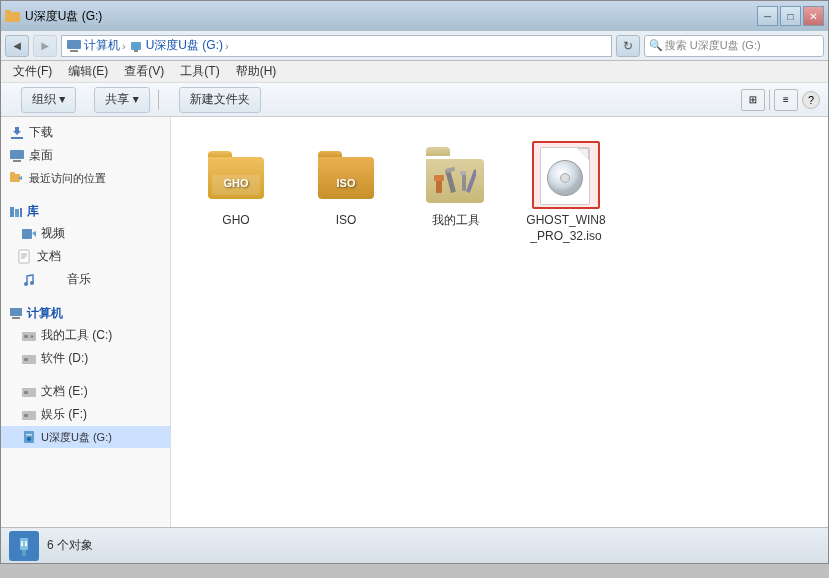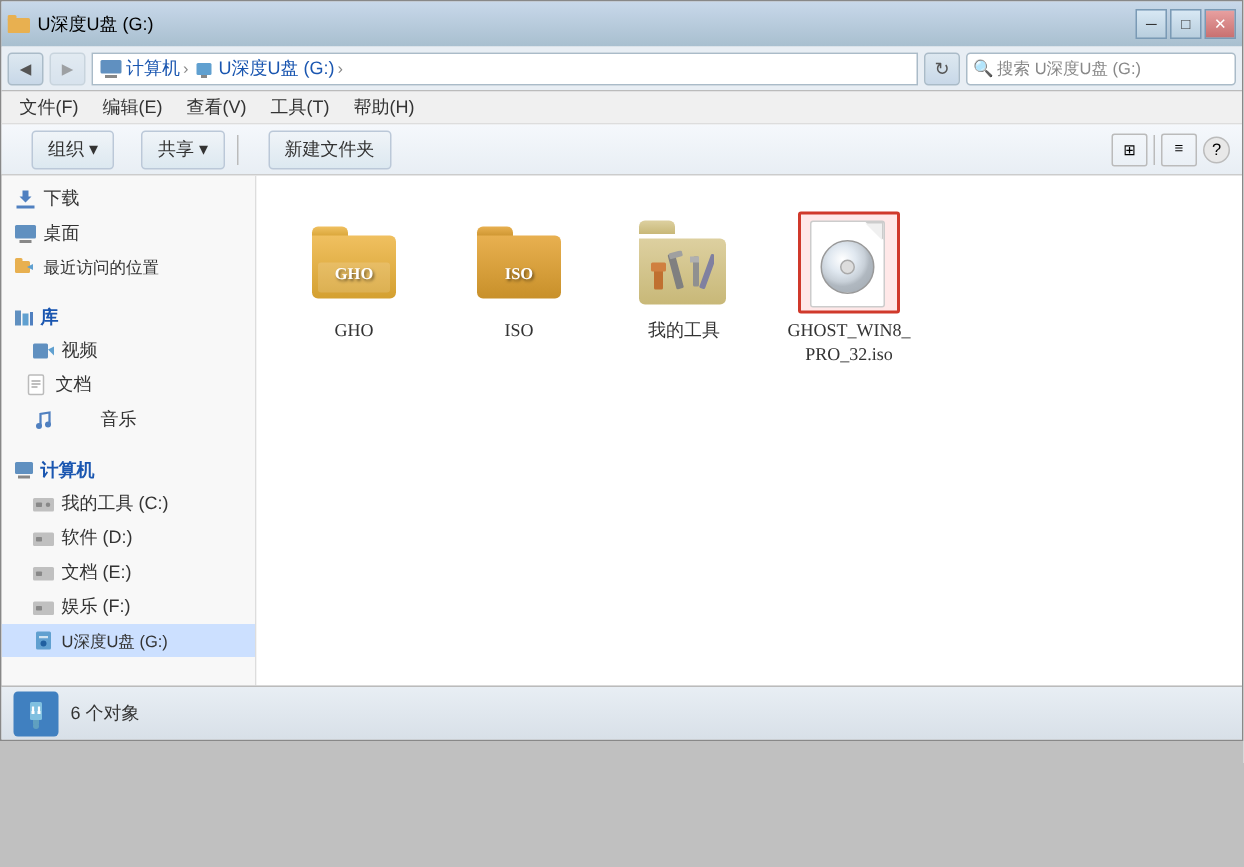--- a/index.html
+++ b/index.html
@@ -8,21 +8,21 @@
       height: 578px;
       background: #c0c0c0;
       font-family: 'SimSun', 'Microsoft YaHei', Arial, sans-serif;
       font-size: 12px;
       overflow: hidden;
     }
 
     
     .window {
       width: 829px;
-      height: 494px;
+      height: 564px;
       background: #f0f0f0;
       border: 1px solid #888;
       display: flex;
       flex-direction: column;
     }
 
     
     .title-bar {
       height: 30px;
       background: linear-gradient(to bottom, #c8d8ea 0%, #a8bfcf 100%);
@@ -251,21 +251,20 @@
       flex: 1;
       background: #fff;
       overflow: auto;
       padding: 20px;
     }
     .file-grid {
       display: flex;
       flex-wrap: wrap;
       gap: 20px;
       align-items: flex-start;
-      font-family: Liberation Serif, serif;
     }
     .file-item {
       display: flex;
       flex-direction: column;
       align-items: center;
       width: 90px;
       cursor: pointer;
       padding: 4px;
     }
     .file-icon-wrap {
@@ -592,21 +591,21 @@
         </svg>
         <span>我的工具 (C:)</span>
       </div>
       <div class="sidebar-item" style="padding-left:20px;">
         <svg class="sidebar-icon" width="16" height="16" viewBox="0 0 16 16">
           <rect x="1" y="4" width="14" height="9" rx="1" fill="#c0c0c0"></rect>
           <rect x="3" y="7" width="4" height="3" rx="0.5" fill="#888"></rect>
         </svg>
         <span>软件 (D:)</span>
       </div>
-      <div class="sidebar-item" style="padding-left:20px;">
+      <div class="sidebar-item" style="padding-left:20px;margin-top:10px;">
         <svg class="sidebar-icon" width="16" height="16" viewBox="0 0 16 16">
           <rect x="1" y="4" width="14" height="9" rx="1" fill="#c0c0c0"></rect>
           <rect x="3" y="7" width="4" height="3" rx="0.5" fill="#888"></rect>
         </svg>
         <span>文档 (E:)</span>
       </div>
       <div class="sidebar-item" style="padding-left:20px;">
         <svg class="sidebar-icon" width="16" height="16" viewBox="0 0 16 16">
           <rect x="1" y="4" width="14" height="9" rx="1" fill="#c0c0c0"></rect>
           <rect x="3" y="7" width="4" height="3" rx="0.5" fill="#888"></rect>

